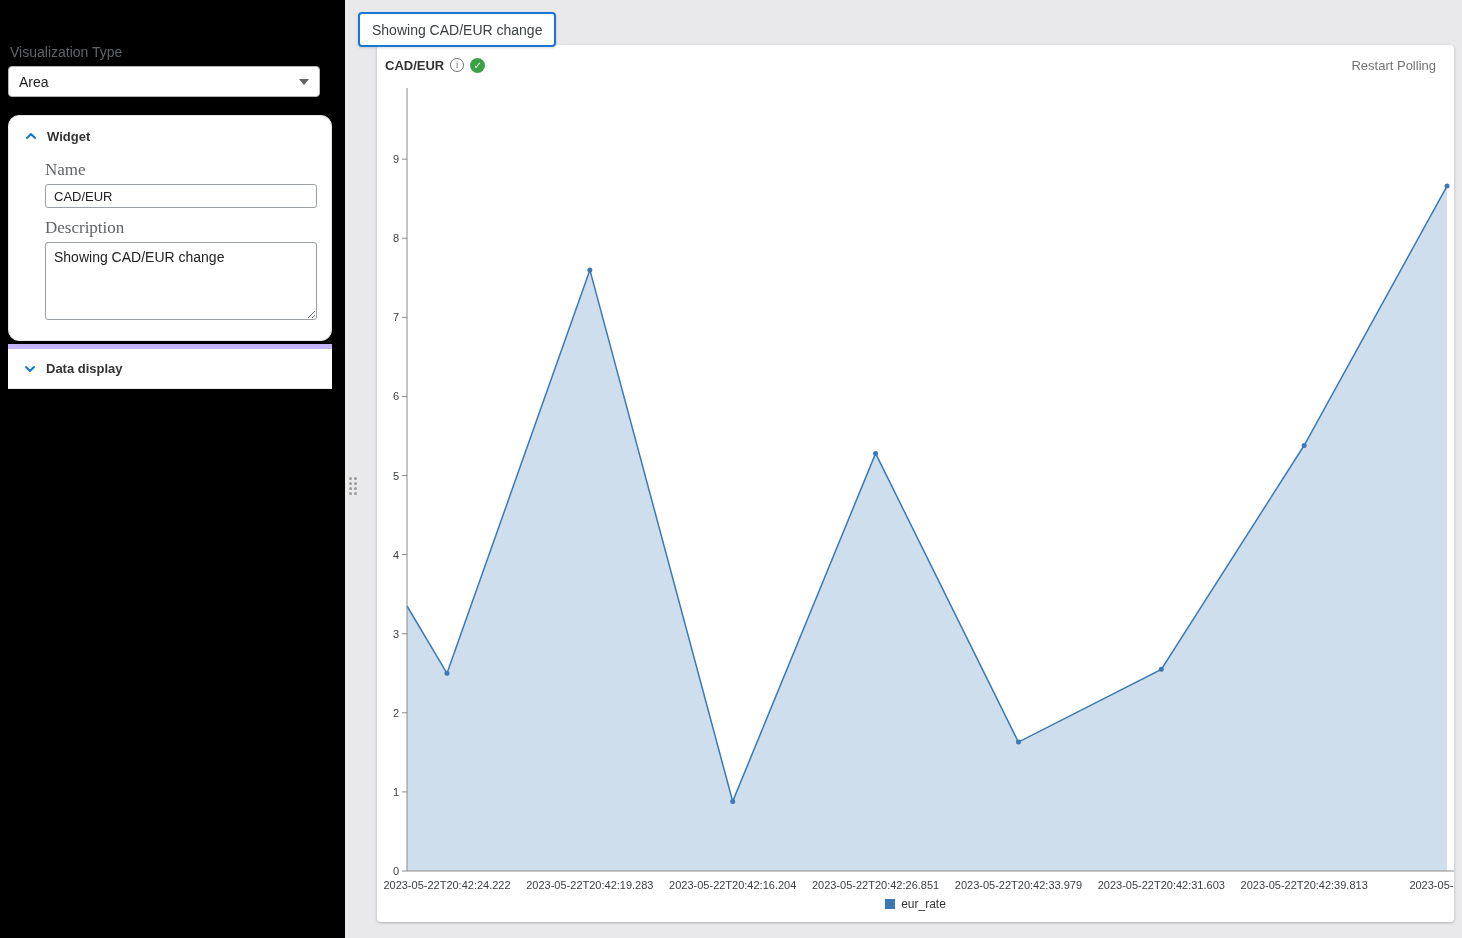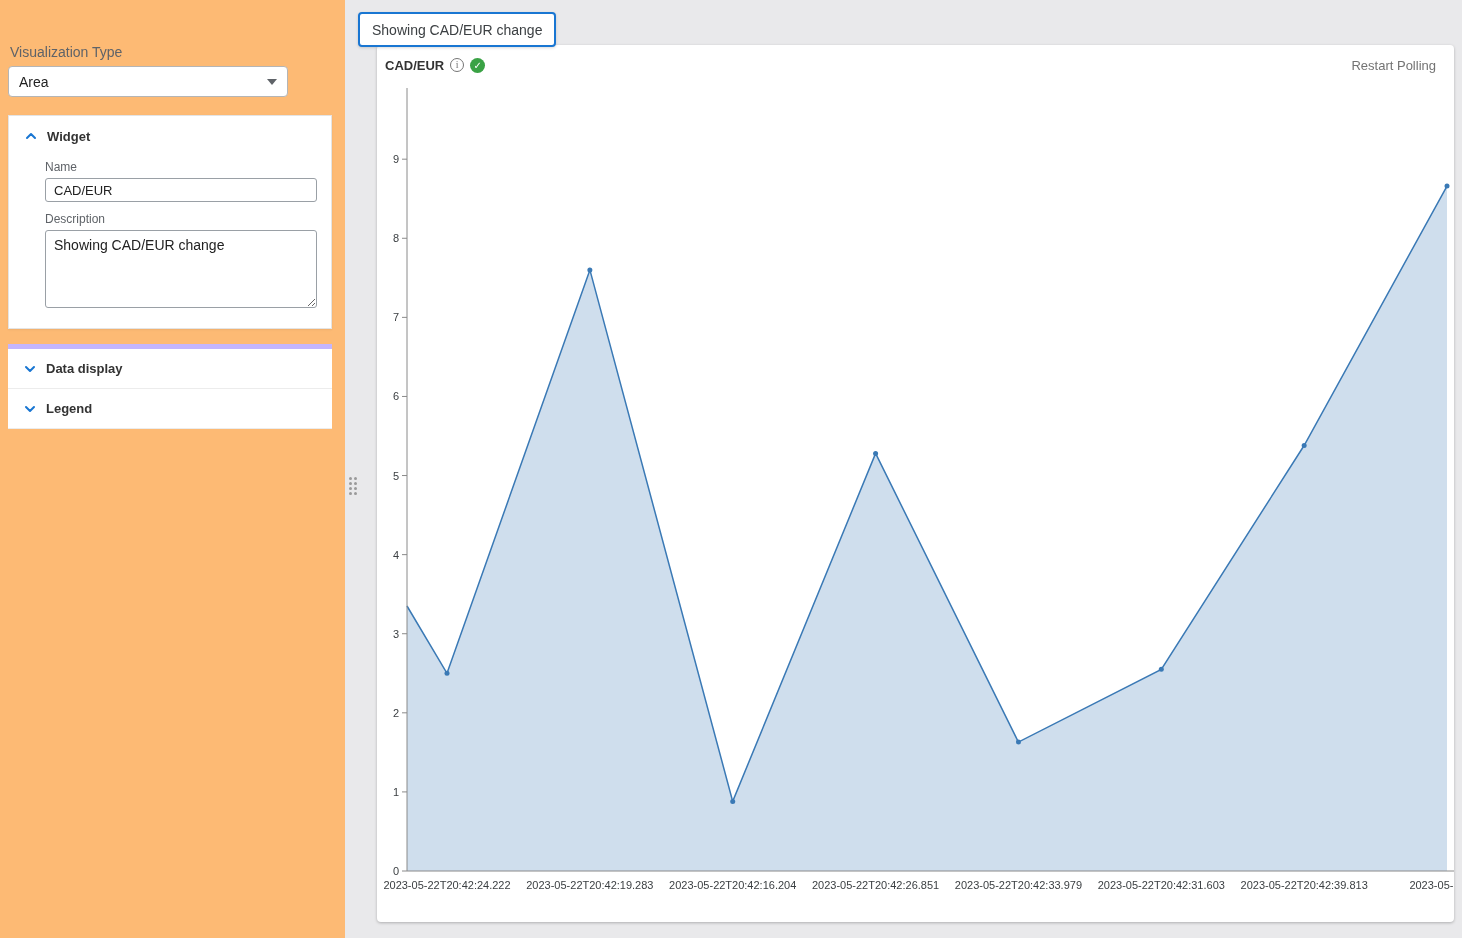--- a/index.html
+++ b/index.html
@@ -4,37 +4,37 @@
 <style>
   * { box-sizing: border-box; }
   html,body { margin:0; padding:0; }
   body {
     width:1462px; height:938px;
     background:#e9e9eb;
     font-family:"Liberation Sans", sans-serif;
     overflow:hidden; position:relative;
   }
   
-  .sidebar { position:absolute; left:0; top:0; width:345px; height:938px; background:#fdba74; }
+  .sidebar { position:absolute; left:0; top:0; width:345px; height:938px; background:#000000; }
   .viz-label { position:absolute; left:10px; top:44px; font-size:14px; color:#5f6368; }
   .select {
-    position:absolute; left:8px; top:66px; width:280px; height:31px;
+    position:absolute; left:8px; top:66px; width:312px; height:31px;
     border:1px solid #b5b5b5; border-radius:4px; background:#fff;
     display:flex; align-items:center; padding:0 10px; font-size:14px; color:#222; cursor:pointer;gap:20px;
   }
   .select .caret { margin-left:auto; width:0; height:0;
     border-left:5px solid transparent; border-right:5px solid transparent; border-top:6px solid #5f6368; }
   .widget-card {
     position:absolute; left:8px; top:115px; width:324px;
-    border:1px solid #e4e4e4; border-radius:0; background:#fff;
+    border:1px solid #e4e4e4; border-radius:11px; background:#fff;
     box-shadow:0 1px 2px rgba(0,0,0,0.06); padding-bottom:20px;
   }
   .widget-head { display:flex; align-items:center; gap:8px; padding:12px 0 6px 14px; cursor:pointer; }
   .panel-title { font-size:13px; font-weight:bold; color:#333; }
-  .field-label { font-size:12px; color:#5f6368; margin:10px 0 4px 36px; }
+  .field-label { font-size:17px; color:#5f6368; margin:10px 0 4px 36px;font-family:Liberation Serif, serif; }
   .text-input {
     display:block; margin-left:36px; width:272px; height:24px;
     border:1px solid #9aa0a6; border-radius:3px; font-size:13px; padding:0 8px;
     font-family:inherit; color:#222;
   }
   textarea.desc {
     display:block; margin-left:36px; width:272px; height:78px;
     border:1px solid #9aa0a6; border-radius:3px; font-size:14px; padding:6px 8px;
     resize:both; font-family:inherit; color:#222;
   }
@@ -96,26 +96,20 @@
     <textarea class="desc" style="">Showing CAD/EUR change</textarea>
   </div>
 
   <div class="sections">
     <div class="section-row">
       <svg class="chev accent-stroke" width="16" height="16" viewBox="0 0 16 16" style="color: rgb(25, 118, 210);">
           <polyline points="4,6 8,10 12,6" fill="none" stroke="currentColor" stroke-width="2" stroke-linecap="round" stroke-linejoin="round"></polyline>
         </svg>
       <span class="panel-title">Data display</span>
     </div>
-    <div class="section-row">
-      <svg class="chev accent-stroke" width="16" height="16" viewBox="0 0 16 16" style="color: rgb(25, 118, 210);">
-          <polyline points="4,6 8,10 12,6" fill="none" stroke="currentColor" stroke-width="2" stroke-linecap="round" stroke-linejoin="round"></polyline>
-        </svg>
-      <span class="panel-title">Legend</span>
-    </div>
   </div>
 </div>
 
 <div class="divider"></div>
 <div class="drag-handle">
   <i></i>
     <i></i>
     <i></i>
     <i></i>
     <i></i>
@@ -172,13 +166,17 @@
       <text x="70" y="814" text-anchor="middle" font-size="11" fill="#3c4043" font-family="Liberation Sans, sans-serif">2023-05-22T20:42:24.222</text>
       <text x="212.85714285714286" y="814" text-anchor="middle" font-size="11" fill="#3c4043" font-family="Liberation Sans, sans-serif">2023-05-22T20:42:19.283</text>
       <text x="355.7142857142857" y="814" text-anchor="middle" font-size="11" fill="#3c4043" font-family="Liberation Sans, sans-serif">2023-05-22T20:42:16.204</text>
       <text x="498.57142857142856" y="814" text-anchor="middle" font-size="11" fill="#3c4043" font-family="Liberation Sans, sans-serif">2023-05-22T20:42:26.851</text>
       <text x="641.4285714285714" y="814" text-anchor="middle" font-size="11" fill="#3c4043" font-family="Liberation Sans, sans-serif">2023-05-22T20:42:33.979</text>
       <text x="784.2857142857143" y="814" text-anchor="middle" font-size="11" fill="#3c4043" font-family="Liberation Sans, sans-serif">2023-05-22T20:42:31.603</text>
       <text x="927.1428571428571" y="814" text-anchor="middle" font-size="11" fill="#3c4043" font-family="Liberation Sans, sans-serif">2023-05-22T20:42:39.813</text>
       <text x="1070" y="814" text-anchor="middle" font-size="11" fill="#3c4043" font-family="Liberation Sans, sans-serif">2023-05-22T20</text>
     </svg>
 
+  <div class="legend">
+    <span class="sq" style="background: rgb(58, 121, 181);"></span>
+    <span>eur_rate</span>
+  </div>
 </div>
 
 </body></html>

